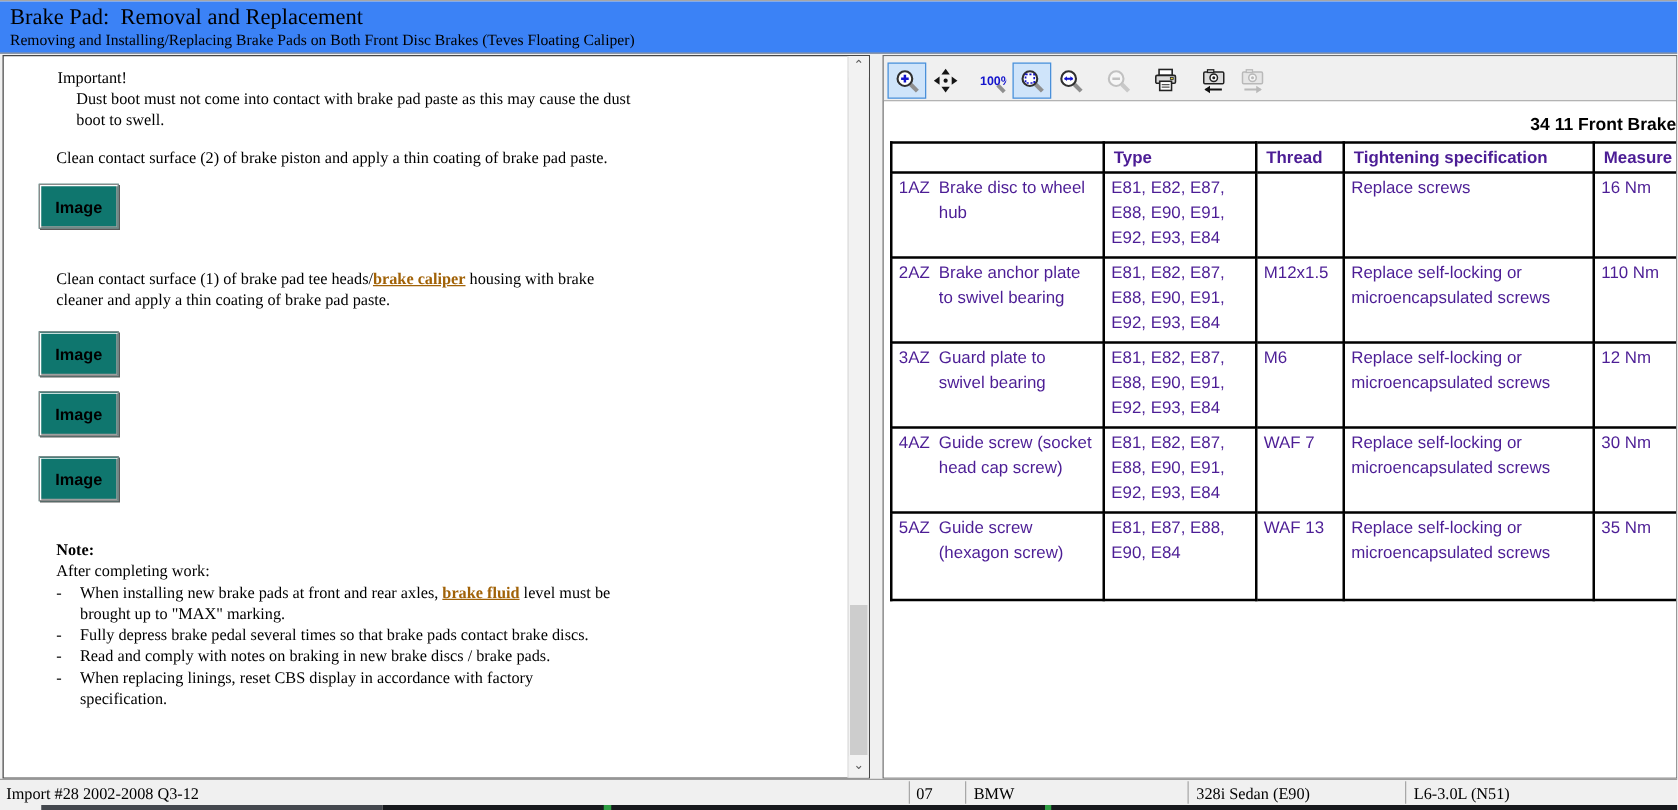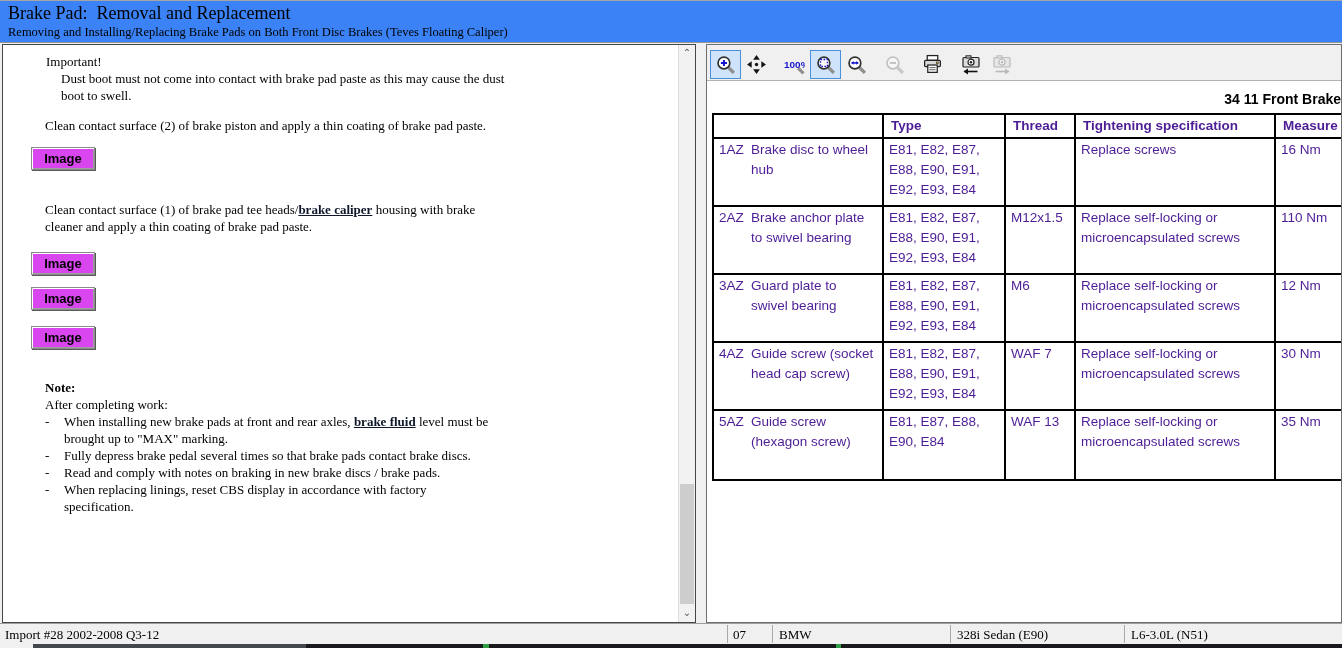--- a/index.html
+++ b/index.html
@@ -19,22 +19,22 @@
            background:#fff; border:1px solid #474747; }
   .doc{ position:absolute; left:0; top:0; right:18px; bottom:0; overflow:hidden;
         padding:6px 10px 0 28px; font:13px "Liberation Serif",serif; color:#000; line-height:17px; }
   .imp-label{ margin:2px 0 0 15px; font-weight:normal; }
   .imp-text{ margin-left:30px; width:445px; }
   .para{ margin-left:14px; width:457px; }
   .p1{ margin-top:13px; }
   .p2{ margin-top:31px; }
   .p3{ margin-top:13px; }
   .p4{ margin-top:25px; }
-  .doclink{ color:#0f172a; font-weight:bold; text-decoration:underline; cursor:pointer; }
-  .imgbtn{ display:block; width:64px; height:23px; background:#d946ef;
+  .doclink{ color:#a16207; font-weight:bold; text-decoration:underline; cursor:pointer; }
+  .imgbtn{ display:block; width:64px; height:36px; background:#0f766e;
            border:1px solid #8a8a8a;
            box-shadow: inset 1px 1px 0 #ffffff, inset -1px -1px 0 #9f9f9f, 1px 1px 0 #5a5a5a;
            font:bold 13px "Liberation Sans",sans-serif; color:#000; text-align:center;
            line-height:21px; cursor:pointer; }
   .b1{ margin-top:13px; } .b2{ margin-top:17px; } .b3{ margin-top:12px; }
   .b4{ margin-top:16px; }
   .note-label{ margin:30px 0 0 14px; font-weight:bold; }
   .note-intro{ margin-left:14px; }
   .bullet{ display:flex; margin-left:14px; }
   .bullet .dash{ width:19px; flex:none; }

